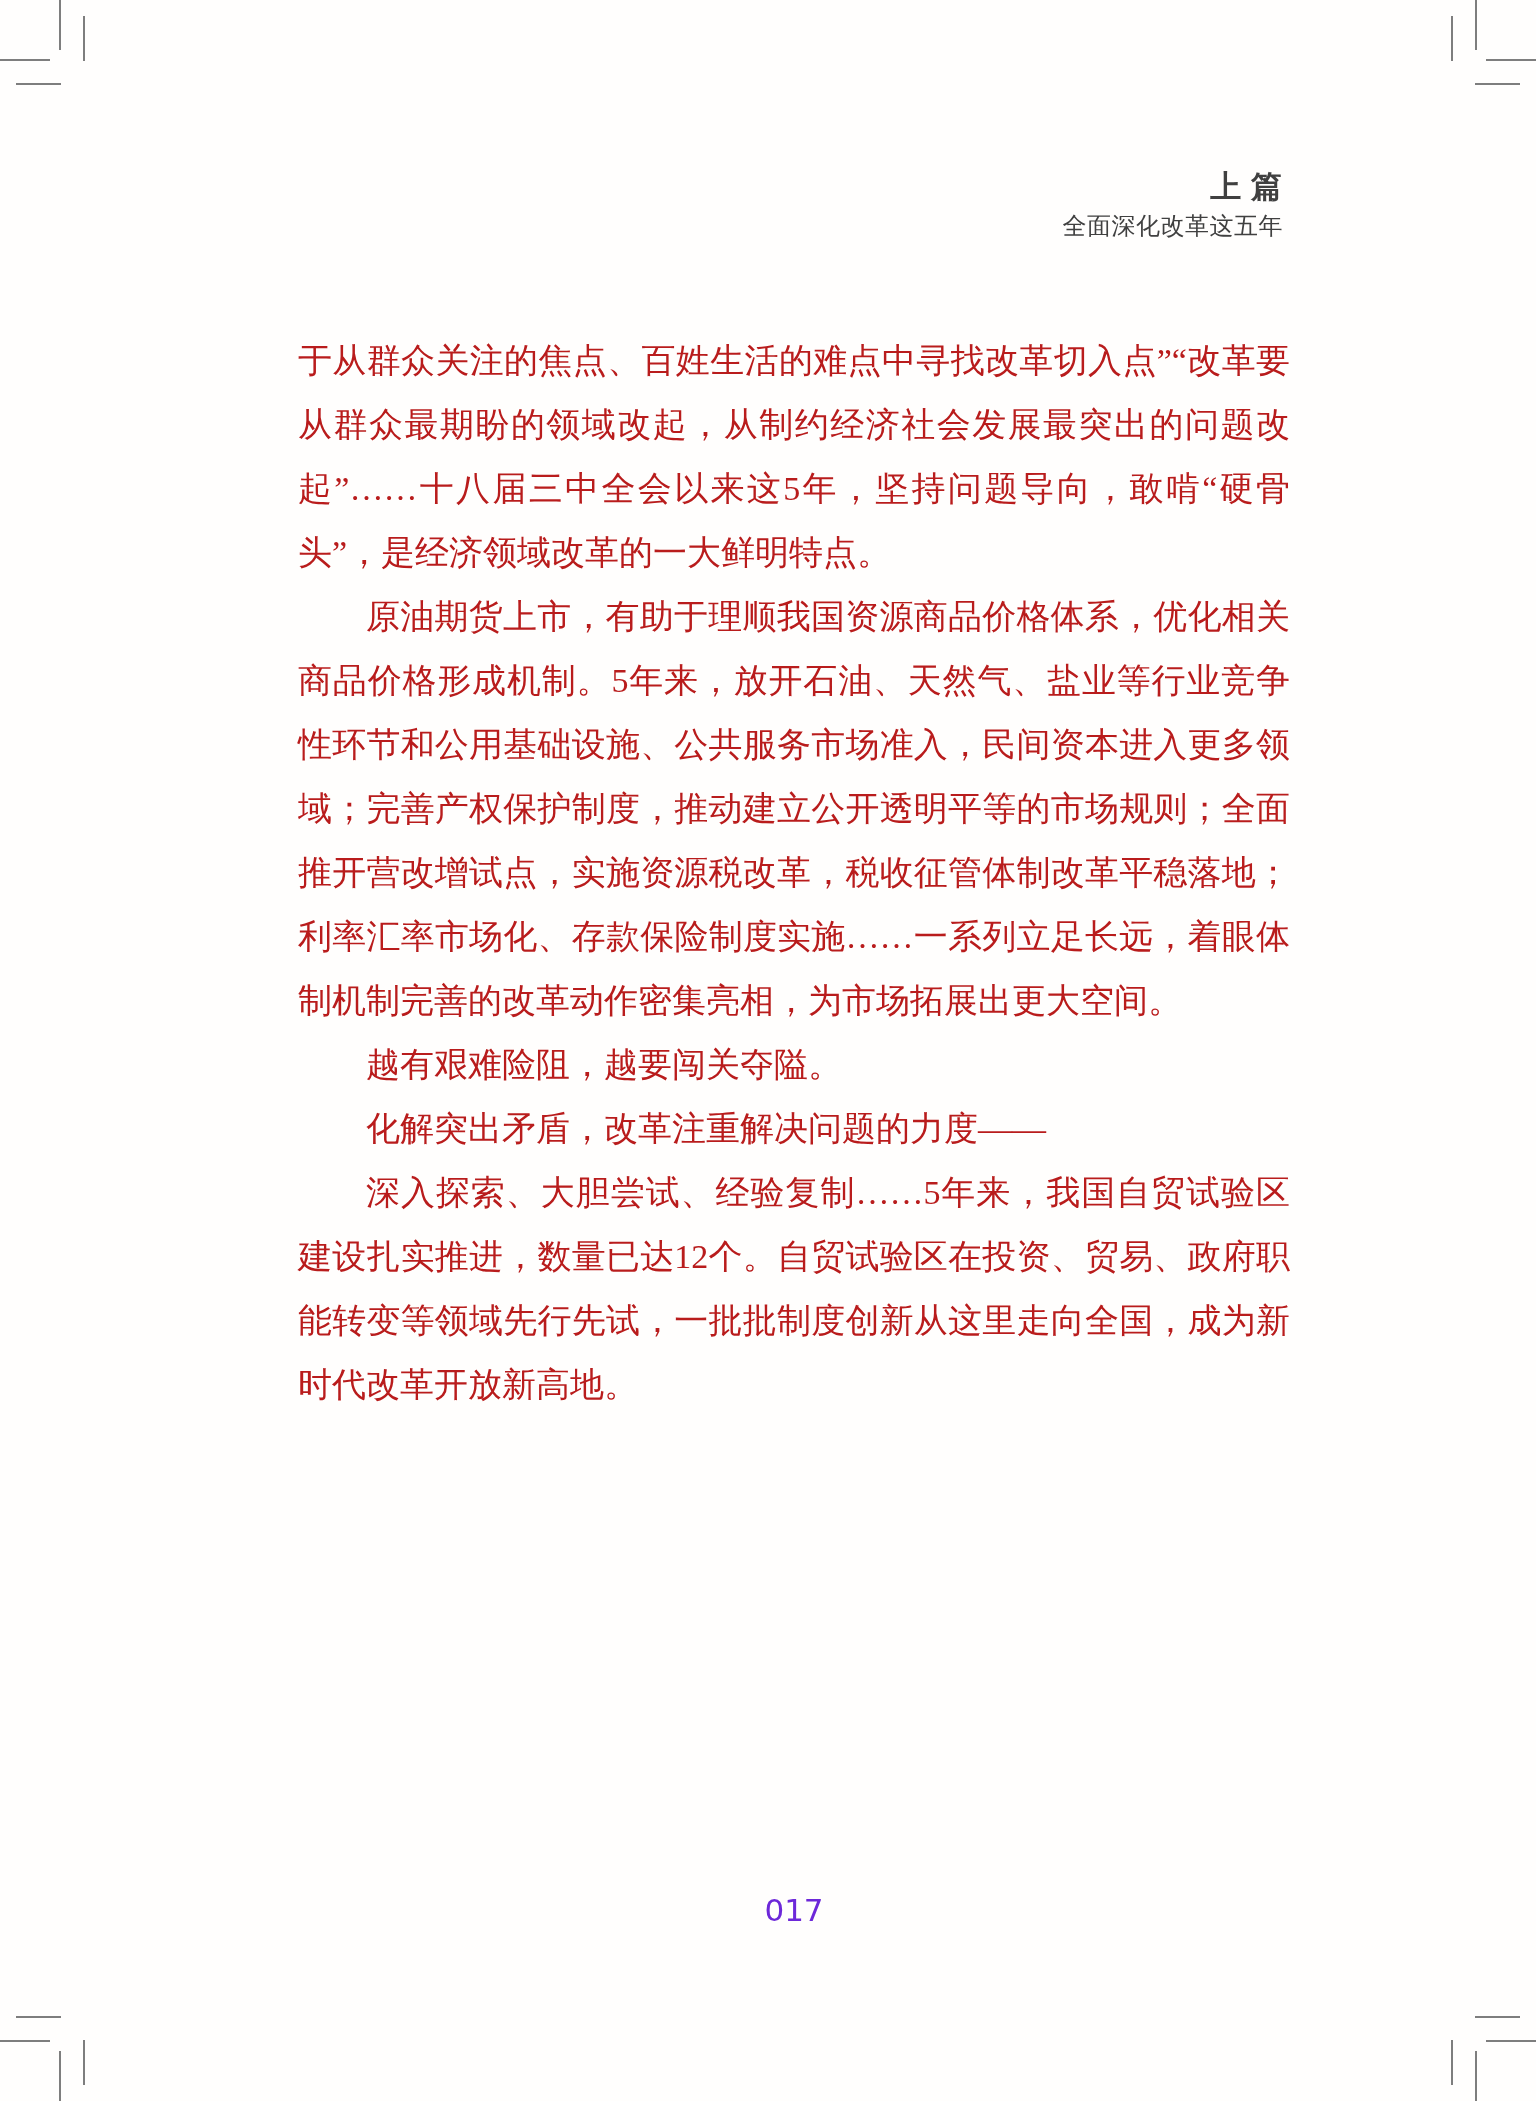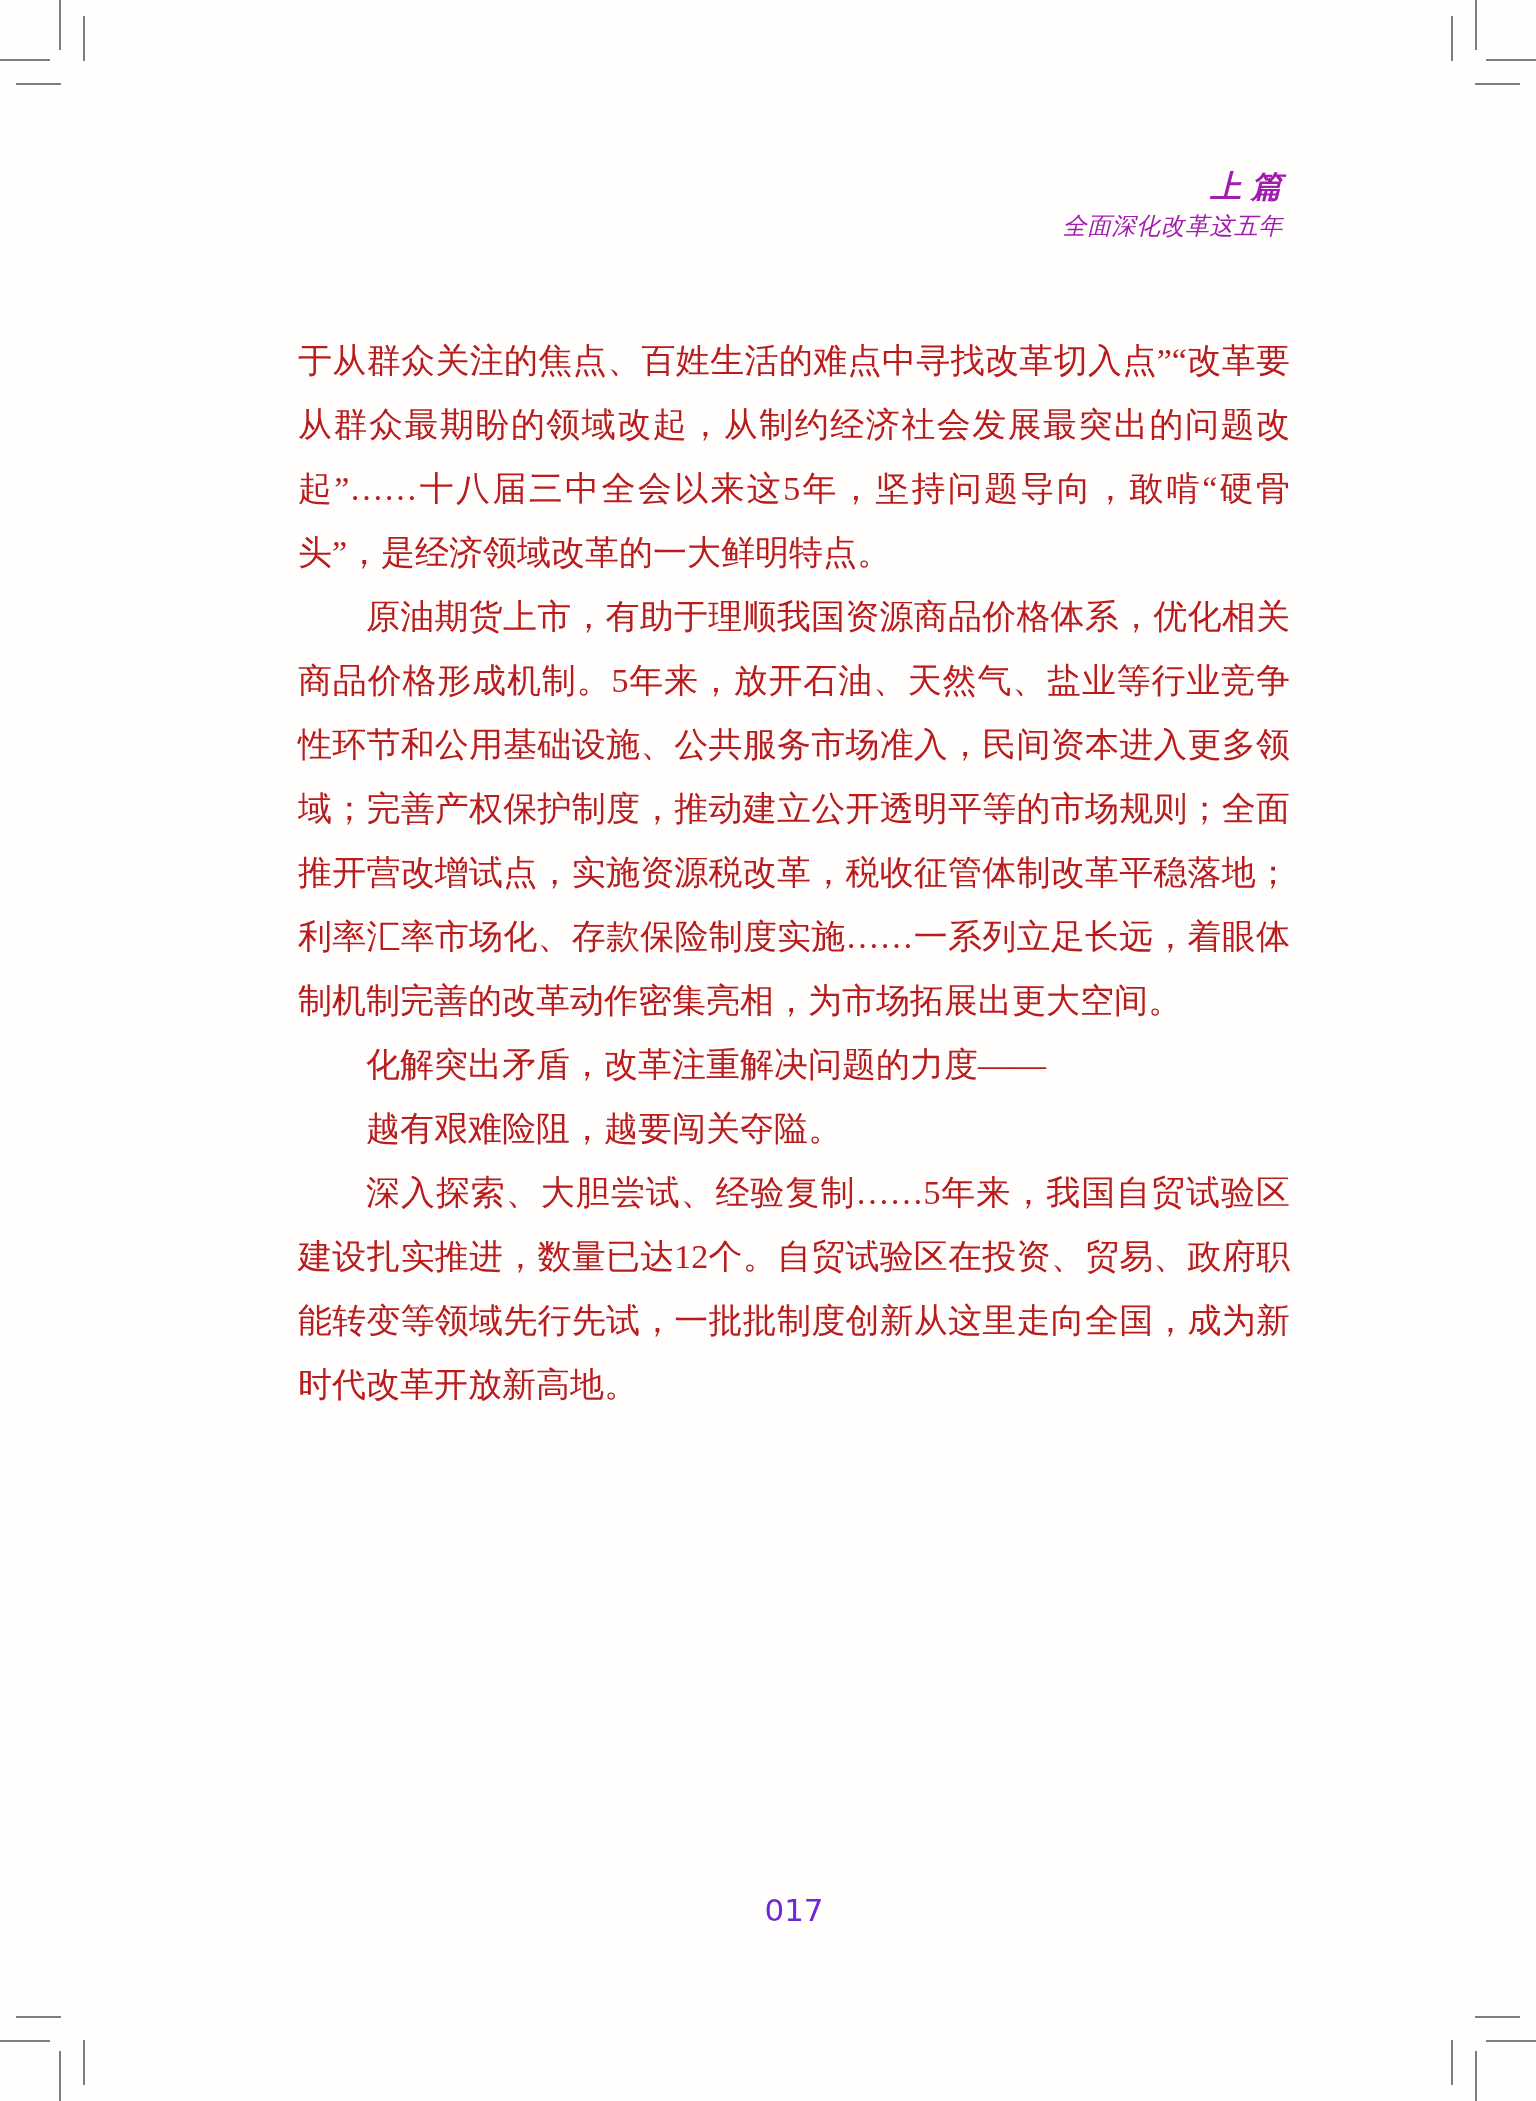--- a/index.html
+++ b/index.html
@@ -14,22 +14,21 @@
 
   
   .trim { position: absolute; background: #7e7e7e; }
 
   
   .running-header {
     position: absolute;
     top: 171px;
     right: 253px;
     text-align: right;
-    color: #a21caf;
-    font-style: italic;
+    color: #404040;
   }
   .section-title {
     font-size: 31px;
     font-weight: 600;
     line-height: 32px;
     letter-spacing: 1px;
   }
   .section-subtitle {
     margin-top: 11px;
     font-size: 24px;
@@ -90,20 +89,20 @@
   <div class="trim" style="left:1475px;top:2016px;width:45px;height:2px;"></div>
 
   <div class="running-header">
     <div class="section-title">上 篇</div>
     <div class="section-subtitle">全面深化改革这五年</div>
   </div>
 
   <div class="body-text">
       <p class="">于从群众关注的焦点、百姓生活的难点中寻找改革切入点”“改革要从群众最期盼的领域改起，从制约经济社会发展最突出的问题改起”……十八届三中全会以来这5年，坚持问题导向，敢啃“硬骨头”，是经济领域改革的一大鲜明特点。</p>
       <p class="indent">原油期货上市，有助于理顺我国资源商品价格体系，优化相关商品价格形成机制。5年来，放开石油、天然气、盐业等行业竞争性环节和公用基础设施、公共服务市场准入，民间资本进入更多领域；完善产权保护制度，推动建立公开透明平等的市场规则；全面推开营改增试点，实施资源税改革，税收征管体制改革平稳落地；利率汇率市场化、存款保险制度实施……一系列立足长远，着眼体制机制完善的改革动作密集亮相，为市场拓展出更大空间。</p>
+      <p class="indent">越有艰难险阻，越要闯关夺隘。</p>
       <p class="indent">化解突出矛盾，改革注重解决问题的力度——</p>
-      <p class="indent">越有艰难险阻，越要闯关夺隘。</p>
       <p class="indent">深入探索、大胆尝试、经验复制……5年来，我国自贸试验区建设扎实推进，数量已达12个。自贸试验区在投资、贸易、政府职能转变等领域先行先试，一批批制度创新从这里走向全国，成为新时代改革开放新高地。</p>
     </div>
 
   <div class="page-number">017</div>
 
 </div>
 
 </body></html>

